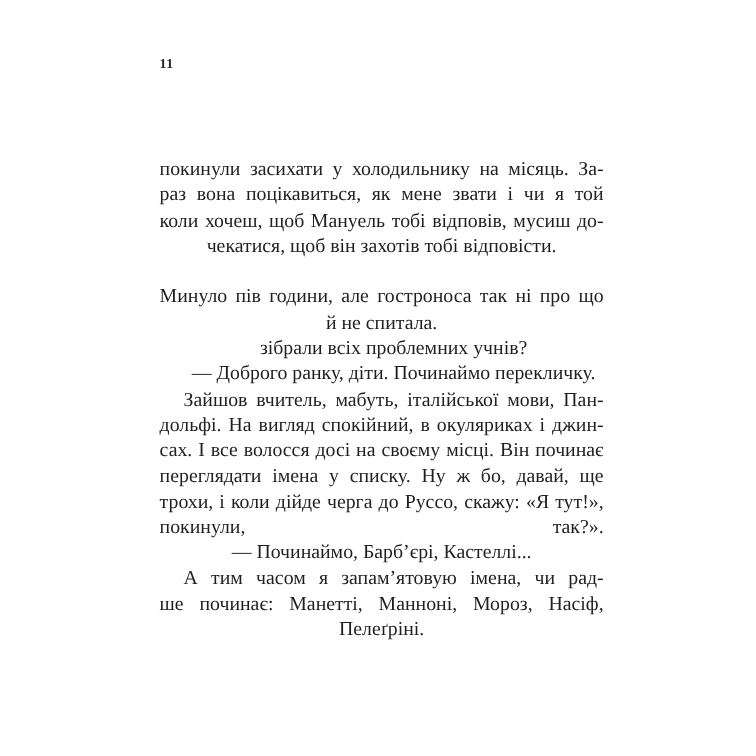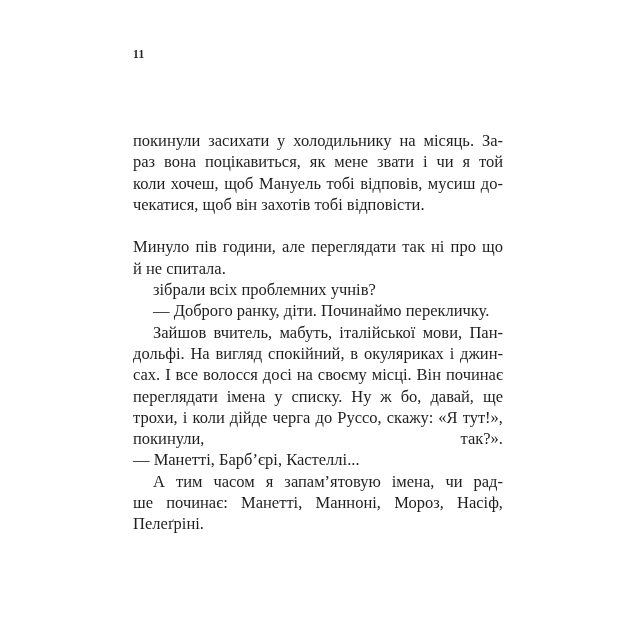--- a/index.html
+++ b/index.html
@@ -44,21 +44,21 @@
     padding: 0;
   }
   .para.space-before {
     margin-top: 21.3px;
   }
   .line {
     height: 21.3px;
     line-height: 21.3px;
     font-size: 16.5px;
     white-space: nowrap;
-    text-align: left;
+    text-align: center;
   }
   .line.j {
     text-align: justify;
     text-align-last: justify;
     -moz-text-align-last: justify;
     white-space: normal;
   }
   .para.indent .line:first-child {
     text-indent: 20px;
   }
@@ -71,37 +71,37 @@
     <span class="folio">11</span>
   </div>
   <div class="text-block" id="text-block" style="color: rgb(31, 31, 31);">
       <div class="para">
         <div class="line j">покинули засихати у холодильнику на місяць. За-</div>
         <div class="line j">раз вона поцікавиться, як мене звати і чи я той</div>
         <div class="line j">коли хочеш, щоб Мануель тобі відповів, мусиш до-</div>
         <div class="line">чекатися, щоб він захотів тобі відповісти.</div>
       </div>
       <div class="para space-before">
-        <div class="line j">Минуло пів години, але переглядати так ні про що</div>
+        <div class="line j">Минуло пів години, але гостроноса так ні про що</div>
         <div class="line">й не спитала.</div>
       </div>
       <div class="para indent">
         <div class="line">зібрали всіх проблемних учнів?</div>
       </div>
       <div class="para indent">
         <div class="line">— Доброго ранку, діти. Починаймо перекличку.</div>
       </div>
       <div class="para indent">
         <div class="line j">Зайшов вчитель, мабуть, італійської мови, Пан-</div>
         <div class="line j">дольфі. На вигляд спокійний, в окуляриках і джин-</div>
         <div class="line j">сах. І все волосся досі на своєму місці. Він починає</div>
         <div class="line j">переглядати імена у списку. Ну ж бо, давай, ще</div>
         <div class="line j">трохи, і коли дійде черга до Руссо, скажу: «Я тут!»,</div>
         <div class="line j">покинули, так?».</div>
-        <div class="line">— Манетті, Барб’єрі, Кастеллі...</div>
+        <div class="line">— Починаймо, Барб’єрі, Кастеллі...</div>
       </div>
       <div class="para indent">
         <div class="line j">А тим часом я запам’ятовую імена, чи рад-</div>
         <div class="line j">ше починає: Манетті, Манноні, Мороз, Насіф,</div>
         <div class="line">Пелеґріні.</div>
       </div>
     </div>
 </div>
 
 </body></html>

